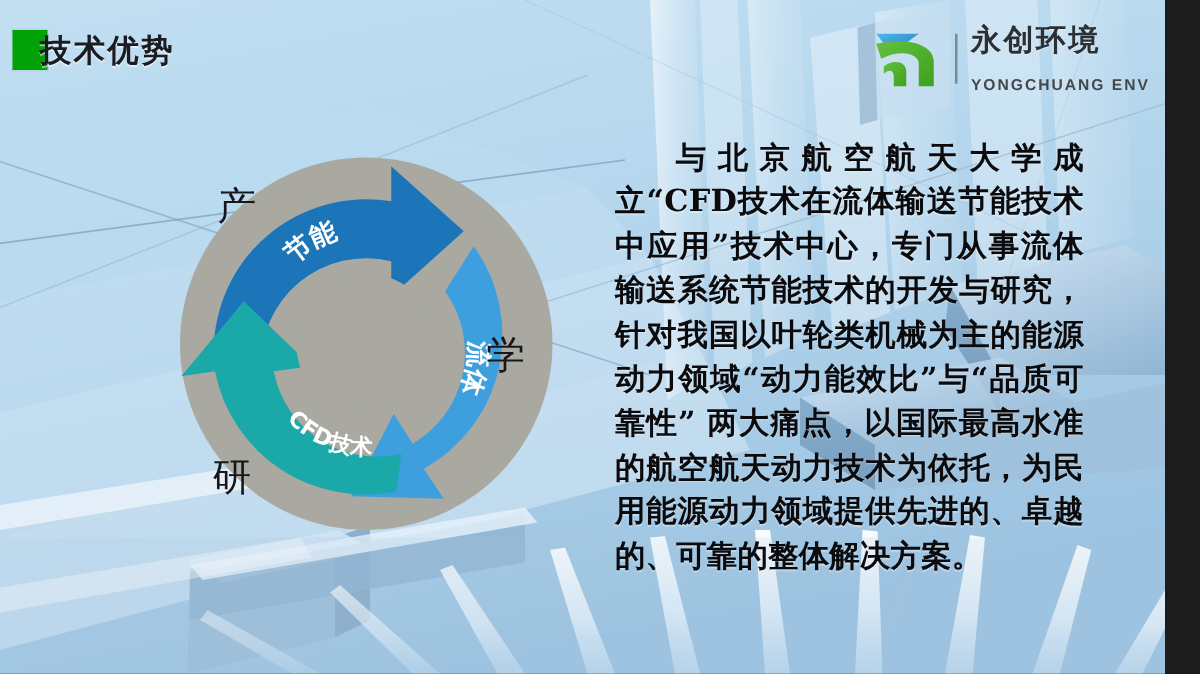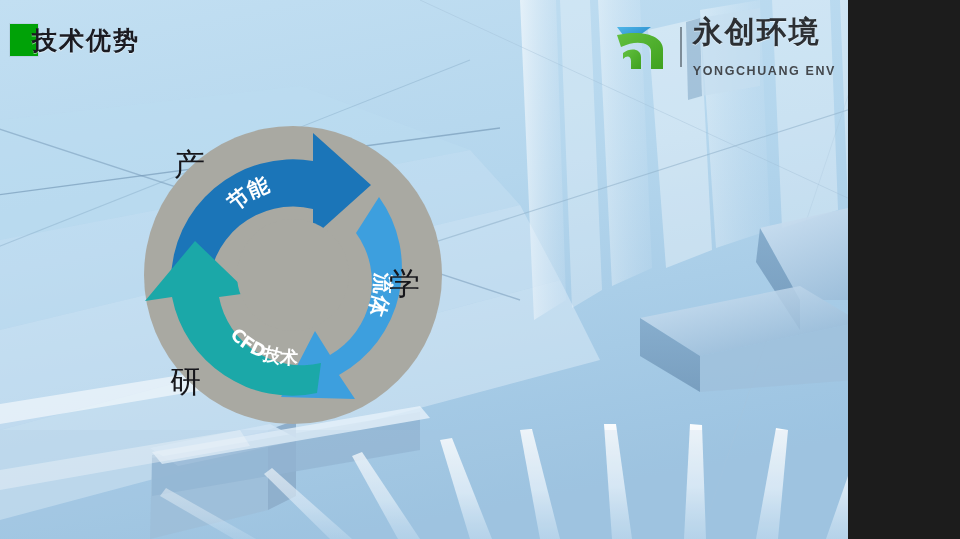--- a/index.html
+++ b/index.html
@@ -1,19 +1,19 @@
 <!DOCTYPE html>
 <html><head>
 <meta charset="utf-8">
 <title>技术优势</title>
 <style>
   html,body{margin:0;padding:0;background:#1c1c1c;}
   *{box-sizing:border-box;}
   .slide{
-    position:relative;width:848px;height:539px;overflow:hidden;
+    position:relative;width:932px;height:539px;overflow:hidden;
     font-family:"Liberation Sans","DejaVu Sans",sans-serif;
     background:linear-gradient(170deg,#bcdbf0 0%,#b6d7ee 34%,#a9cde8 62%,#9dc4e2 100%);
     padding-left:44px;
   }
 
   
   .bg{position:absolute;inset:0;overflow:hidden;}
   .bg svg{position:absolute;inset:0;width:960px;height:539px;display:block;}
 
   
@@ -28,21 +28,21 @@
     text-shadow:0 1px 0 rgba(255,255,255,.5);
     font-family:"DejaVu Sans","Liberation Sans",sans-serif;
   }
 
   
   .logo{position:absolute;right:12px;top:19px;height:56px;display:flex;align-items:center;}
   .logo-mark{width:62px;height:52px;position:relative;flex:0 0 auto;}
   .logo-div{width:2px;height:40px;background:#6e7b86;margin:0 11px 0 7px;opacity:.85;}
   .logo-txt{display:flex;flex-direction:column;justify-content:center;line-height:1;}
   .logo-cn{
-    font-size:30px;font-weight:bold;color:#2c2f33;letter-spacing:2px;
+    font-size:24px;font-weight:bold;color:#2c2f33;letter-spacing:2px;
     font-family:"DejaVu Sans","Liberation Sans",sans-serif;
     text-shadow:0 1px 0 rgba(255,255,255,.45);
   }
   .logo-en{
     font-size:12.5px;font-weight:bold;color:#44484d;letter-spacing:1.6px;
     margin-top:18px;font-family:"Liberation Sans",sans-serif;
   }
 
   
   .cycle{position:absolute;left:143px;top:125px;width:300px;height:300px;}
@@ -259,14 +259,15 @@
       <text class="arc-t-sm">
         <textPath href="#pCfd" startOffset="18%">CFD技术</textPath>
       </text>
     </svg>
 
   </div>
   <div class="lbl lbl-chan">产</div>
   <div class="lbl lbl-xue">学</div>
   <div class="lbl lbl-yan">研</div>
 
+  <div class="body-text">与北京航空航天大学成立“CFD技术在流体输送节能技术中应用”技术中心，专门从事流体输送系统节能技术的开发与研究，针对我国以叶轮类机械为主的能源动力领域“动力能效比”与“品质可靠性” 两大痛点，以国际最高水准的航空航天动力技术为依托，为民用能源动力领域提供先进的、卓越的、可靠的整体解决方案。</div>
 
 </div>
 
 </body></html>

